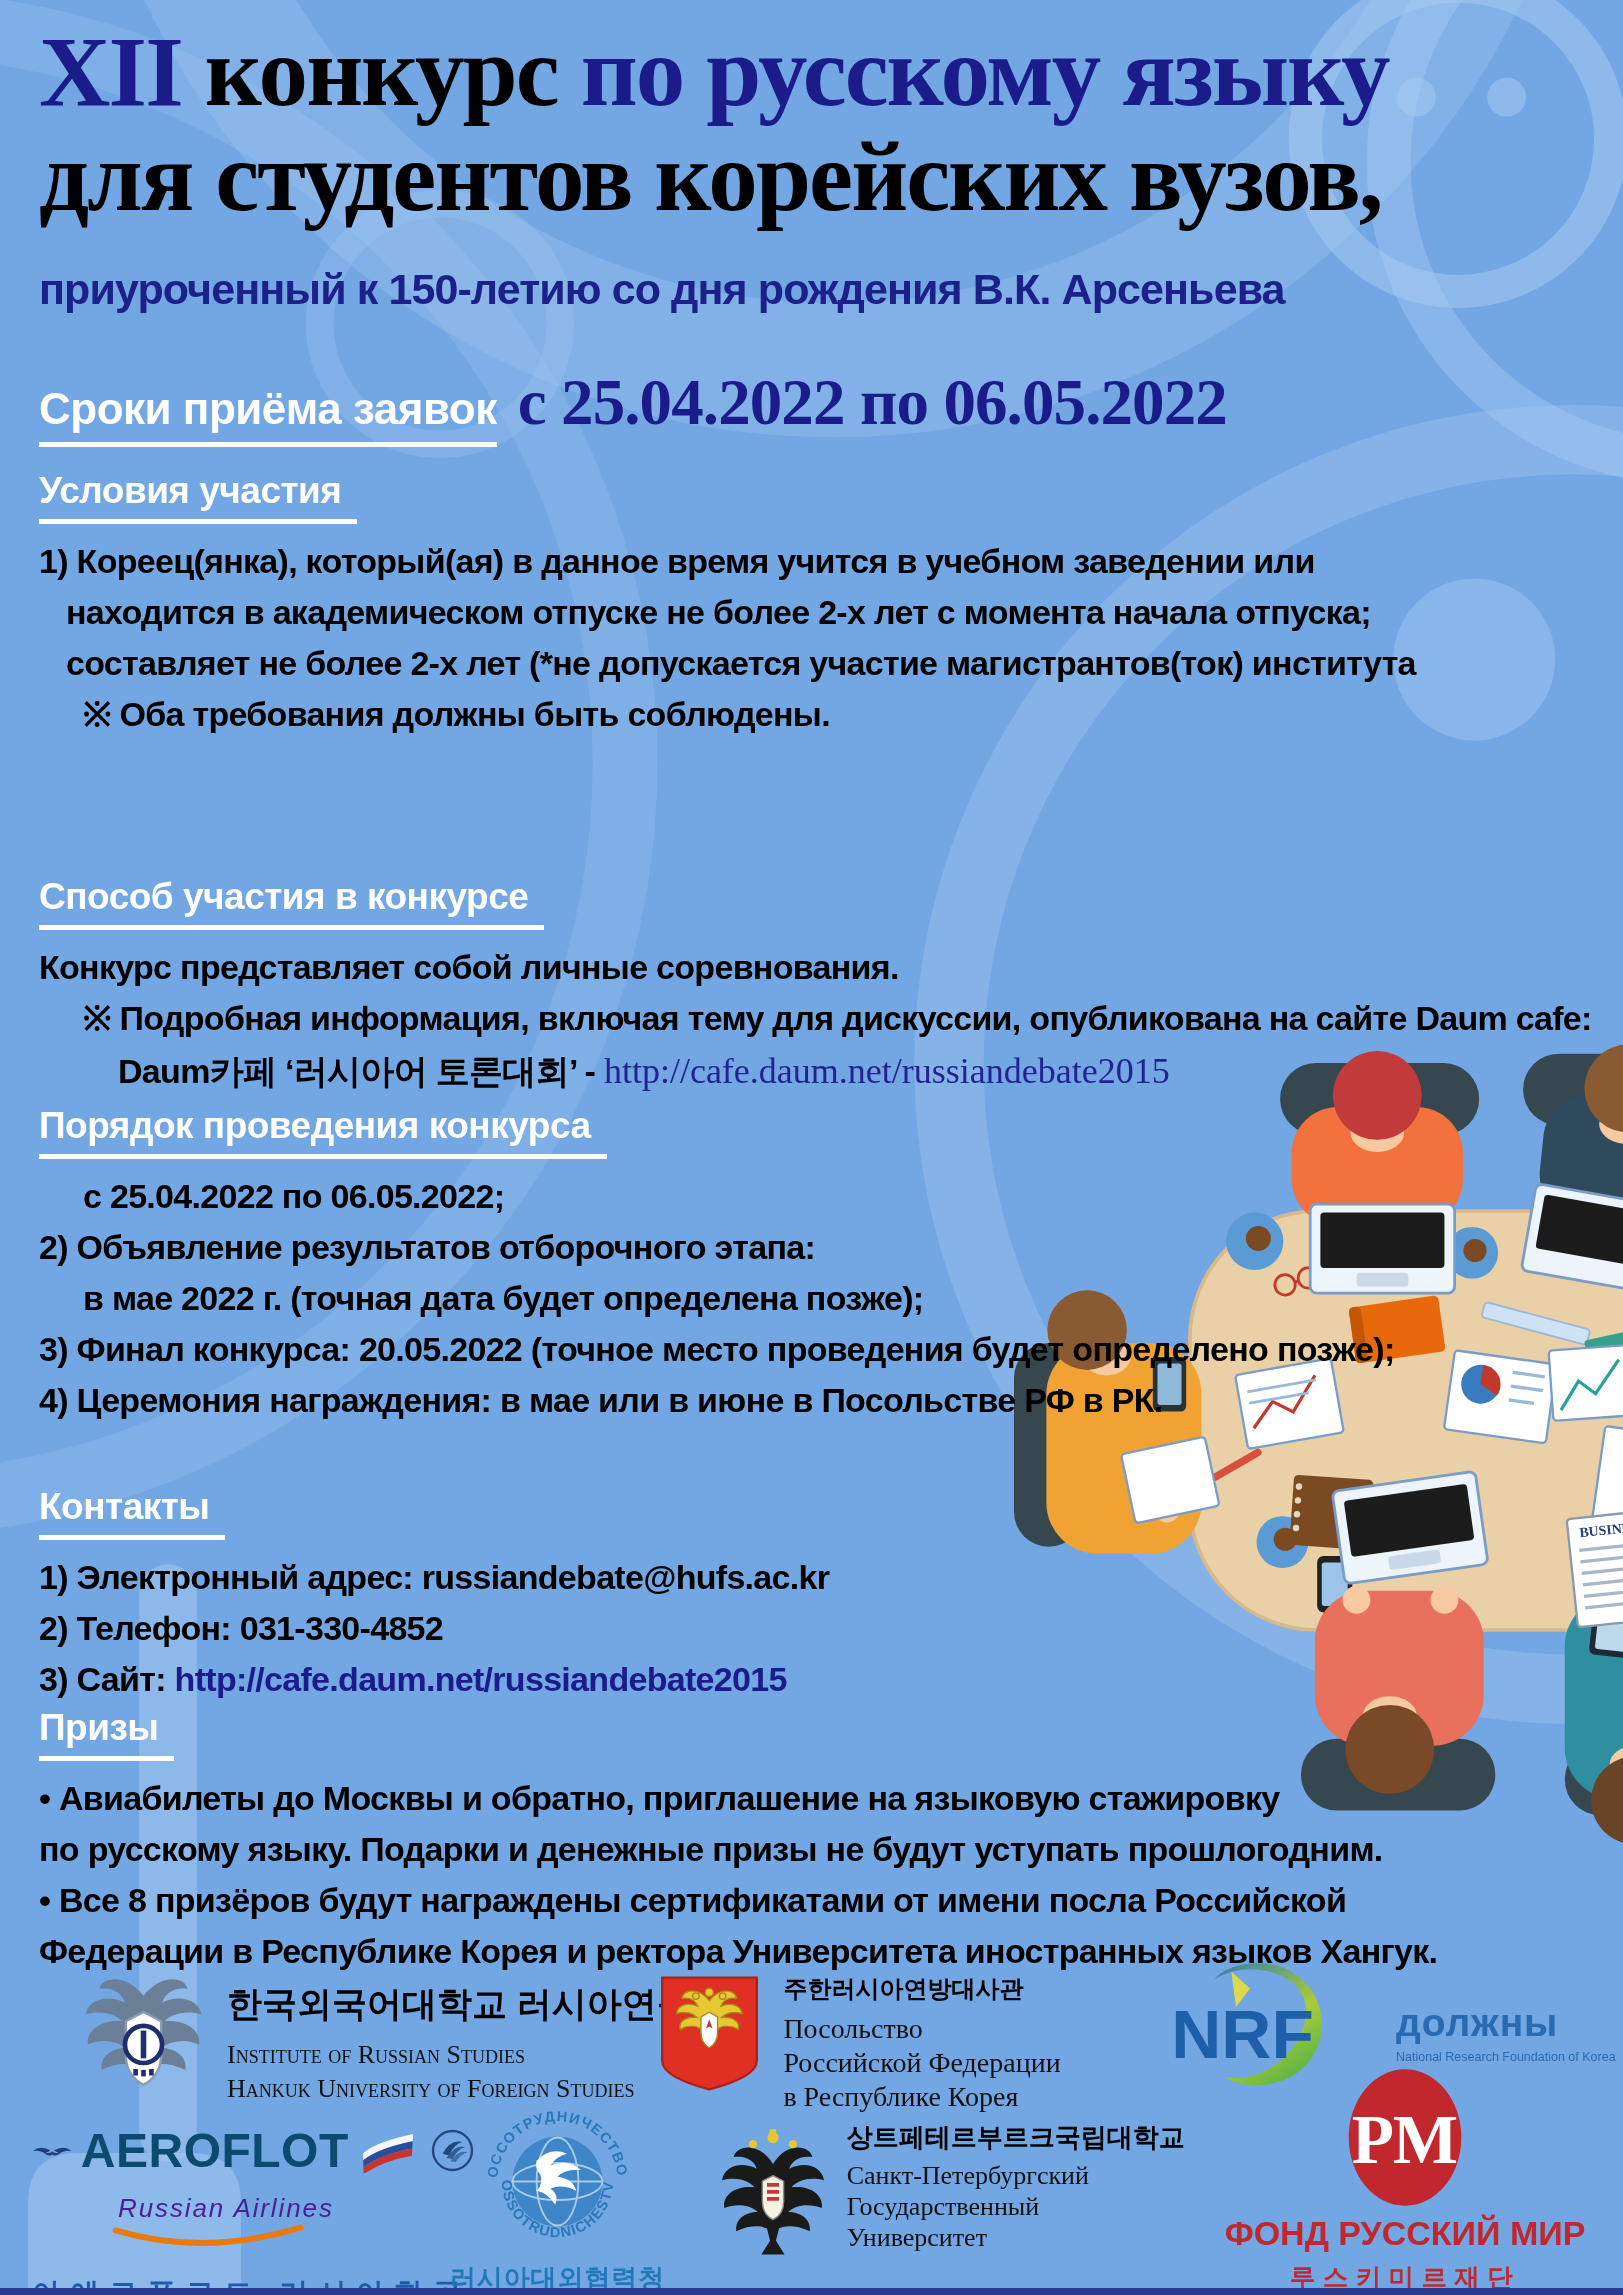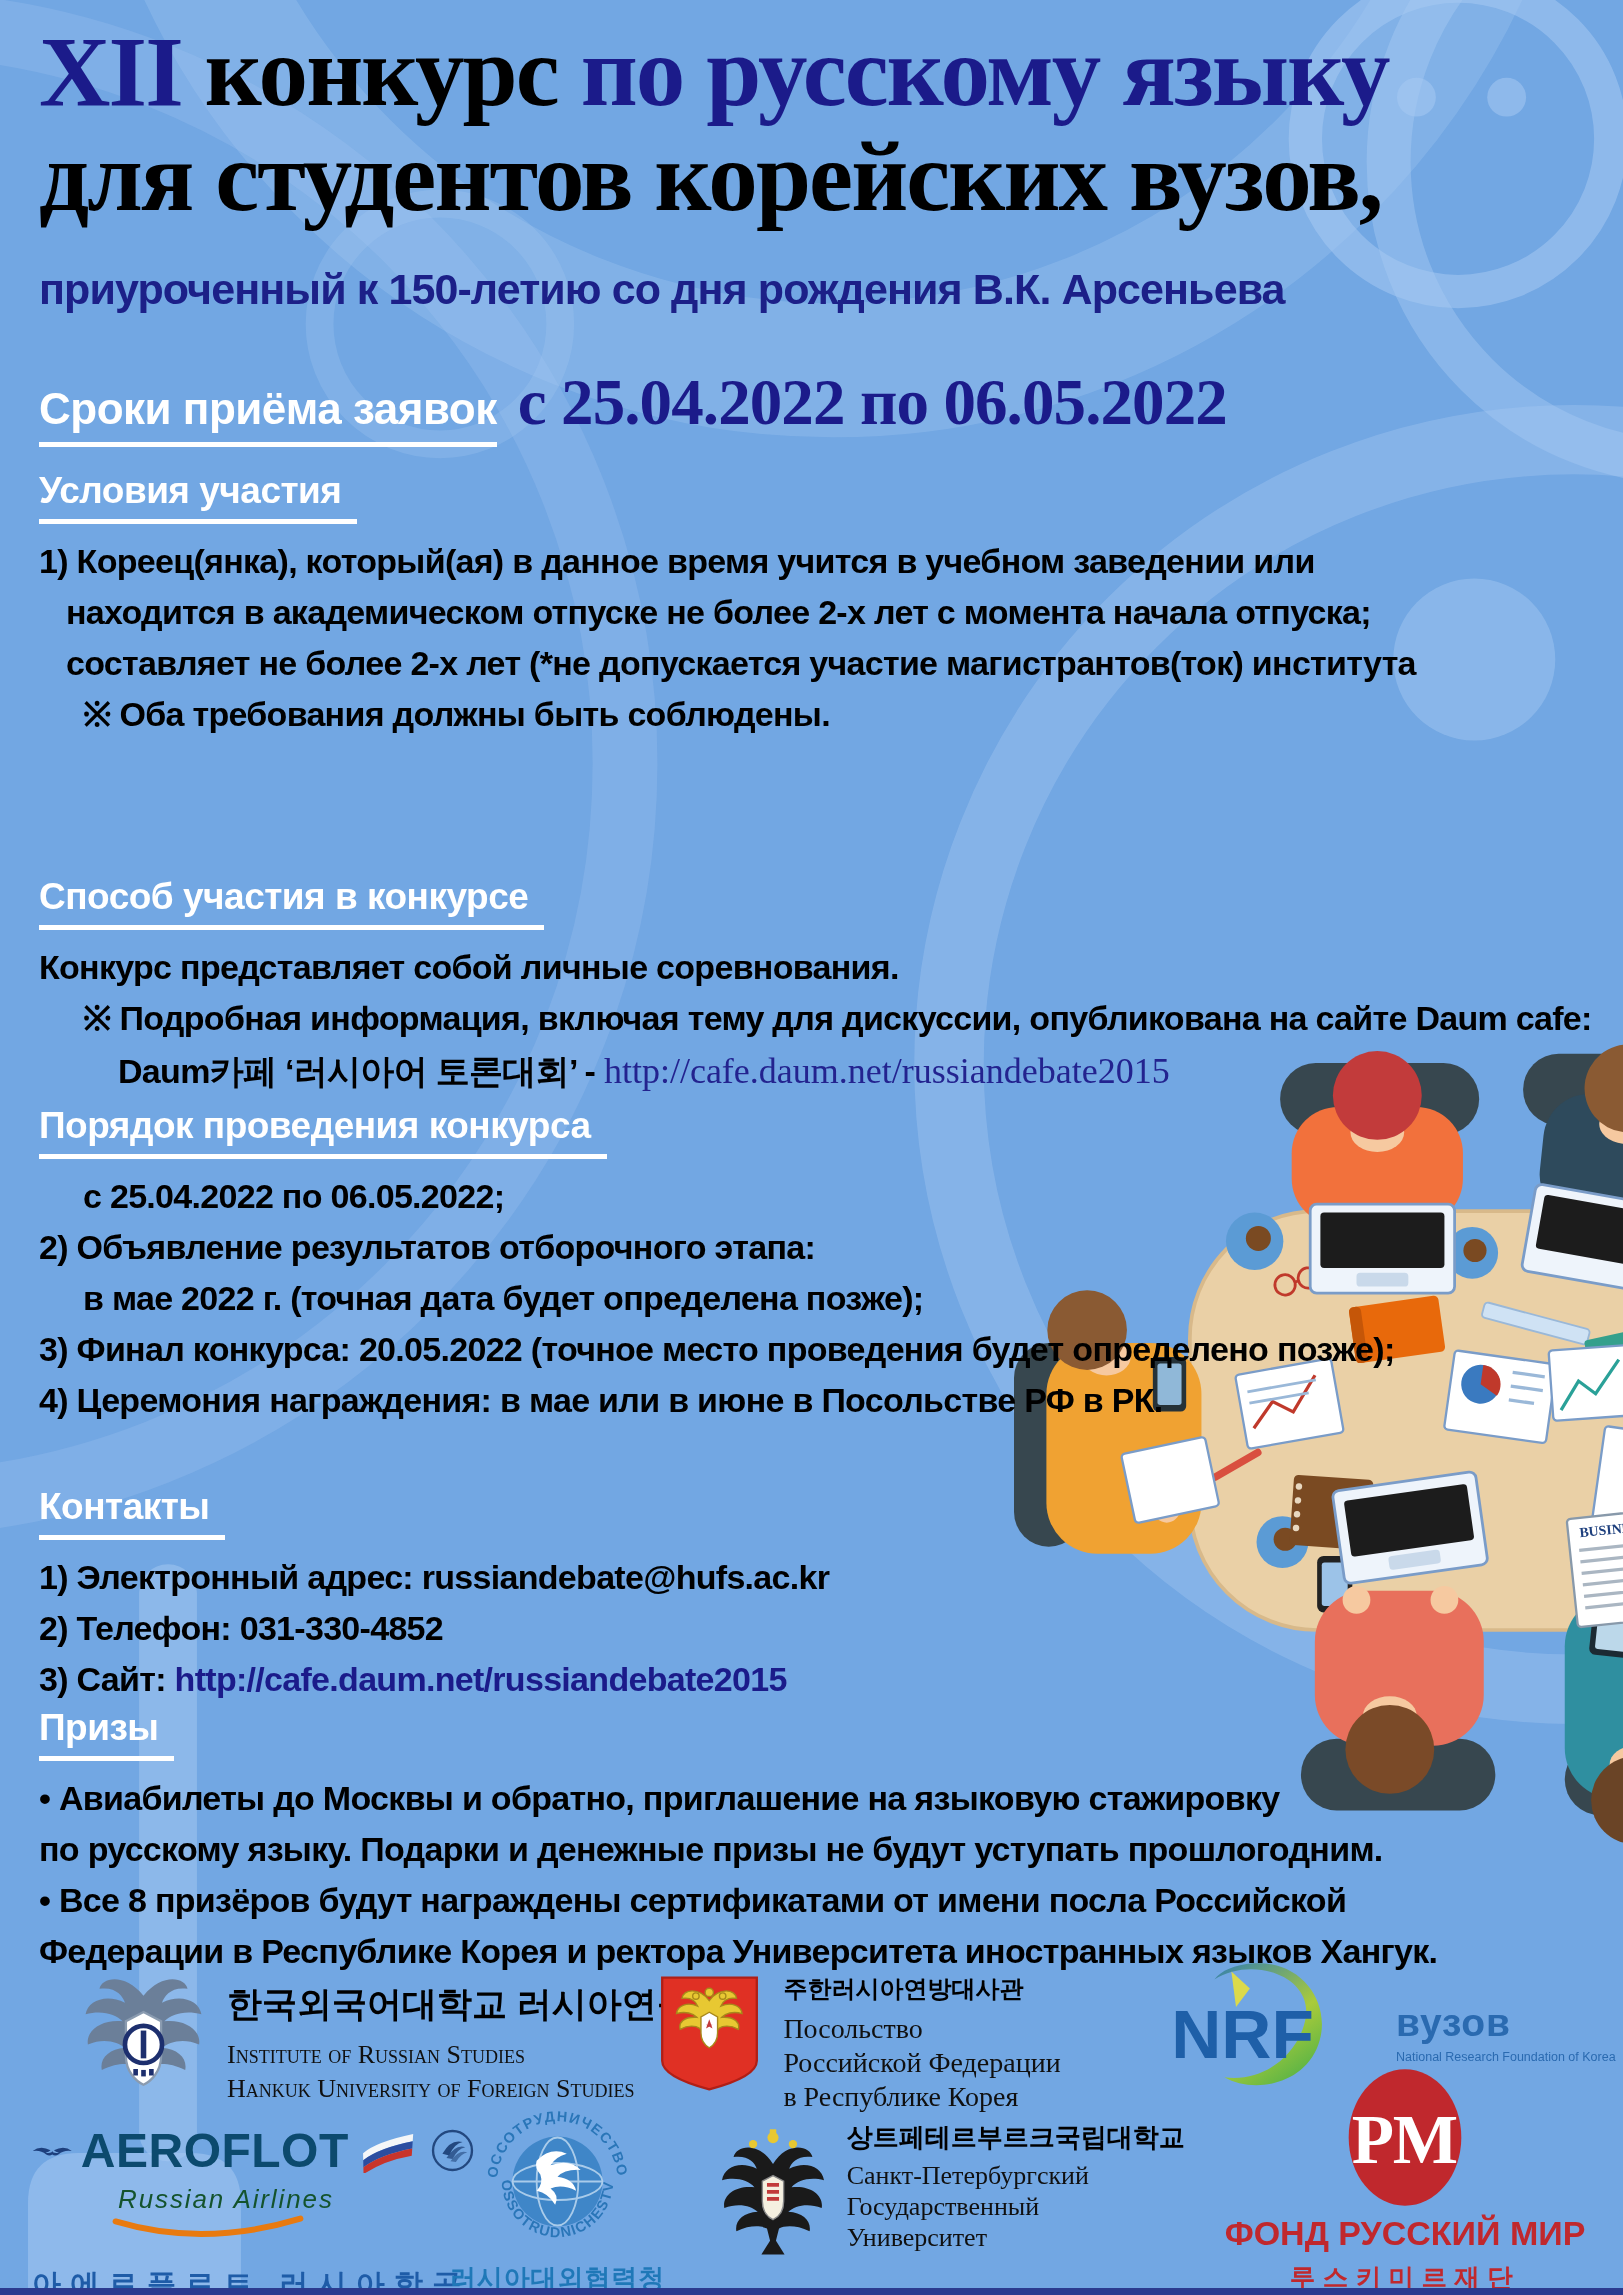--- a/index.html
+++ b/index.html
@@ -57,21 +57,21 @@
   #logo-embassy .kor{font-size:24px;font-weight:bold;color:#000;}
   #logo-embassy .ru{font-family:"Liberation Serif",serif;font-size:28px;color:#101010;line-height:1.22;margin-top:6.5px;}
 
   #logo-nrf{left:1162px;top:1963px;display:flex;align-items:center;gap:12px;}
   #logo-nrf .kor{font-size:39px;font-weight:bold;color:#2a6ab0;letter-spacing:0.9px;}
   #logo-nrf .sub{font-size:12.5px;color:#2a6ab0;margin-top:4.6px;}
 
   #logo-aeroflot{left:32px;top:2118px;width:444px;}
   #logo-aeroflot .row1{display:flex;align-items:center;gap:8.3px;}
   #logo-aeroflot .name{font-size:48px;font-weight:bold;color:#0c4a6e;letter-spacing:0.5px;}
-  #logo-aeroflot .sub{font-style:italic;font-size:26px;color:#14532d;margin:1px 0 0 86px;letter-spacing:1.9px;}
+  #logo-aeroflot .sub{font-style:italic;font-size:26px;color:#4c1d95;margin:10px 0 0 86px;letter-spacing:1.9px;}
   #logo-aeroflot .kor{font-size:29px;font-weight:bold;color:#1e5ca8;letter-spacing:9.3px;margin-top:24px;white-space:nowrap;}
 
   #logo-ros{left:442px;top:2105px;width:231px;text-align:center;}
   #logo-ros .kor{font-size:26px;font-weight:bold;color:#1f78b8;margin-top:2.8px;letter-spacing:0.9px;white-space:nowrap;}
 
   #logo-spbu{left:715px;top:2120px;display:flex;gap:15.7px;}
   #logo-spbu .kor{font-size:26px;font-weight:bold;color:#000;white-space:nowrap;text-align:right;}
   #logo-spbu .ru{font-family:"Liberation Serif",serif;font-size:26px;color:#101010;line-height:1.2;margin-top:4.6px;}
 
   #logo-rmir{left:1185px;top:2068px;width:440px;text-align:center;}
@@ -338,21 +338,21 @@
           <stop offset="0%" stop-color="#2a7ab8"></stop>
             <stop offset="55%" stop-color="#aacb3a"></stop>
             <stop offset="100%" stop-color="#3cab4a"></stop>
         </linearGradient>
       </defs>
       <path d="M95 60 C160 -5 295 5 305 95 C310 175 250 255 160 262 C230 285 340 240 345 140 C350 55 270 -20 170 8 C130 20 105 38 95 60 Z" fill="url(#nrfgrad)" transform="rotate(12 220 135)"></path>
       <path d="M150 18 L190 55 L160 95 Z" fill="#e8e03a" opacity="0.9"></path>
       <text x="20" y="205" font-family="Liberation Sans, sans-serif" font-weight="bold" font-size="150" fill="#1e5fa8">NRF</text>
     </svg>
     <div>
-      <div class="kor">вузов</div>
+      <div class="kor">должны</div>
       <div class="sub">National Research Foundation of Korea</div>
     </div>
   </div>
 
   <div id="logo-aeroflot" class="logo-row">
     <div class="row1">
       <svg width="56" height="28" viewBox="0 0 120 60">
         <path d="M2 30 Q25 12 55 28 Q50 34 40 35 Q50 38 58 34 L60 30 L62 34 Q70 38 80 35 Q70 34 65 28 Q95 12 118 30 Q95 26 78 40 Q68 46 60 40 Q52 46 42 40 Q25 26 2 30 Z" fill="#1d3f7d"></path>
       </svg>
       <span class="name">AEROFLOT</span>

